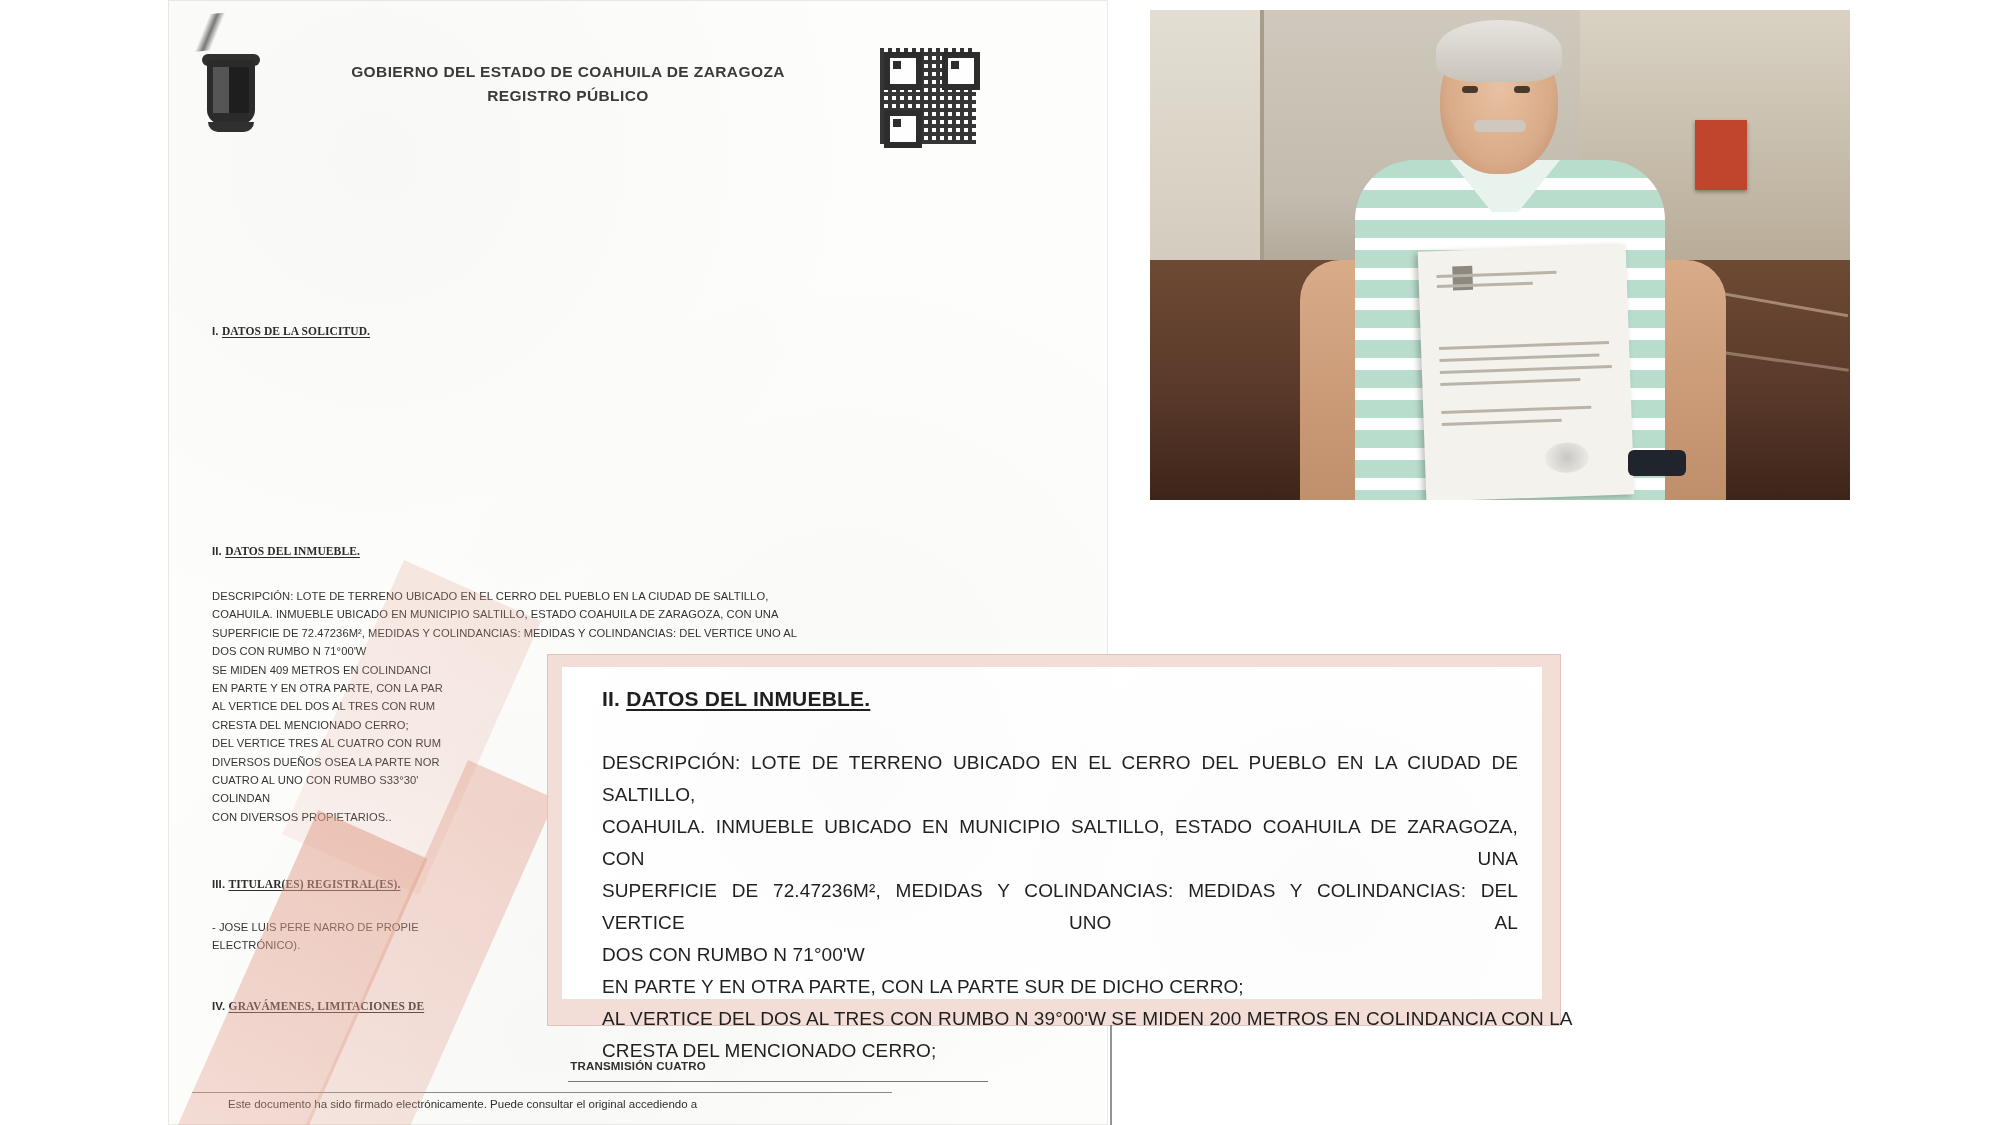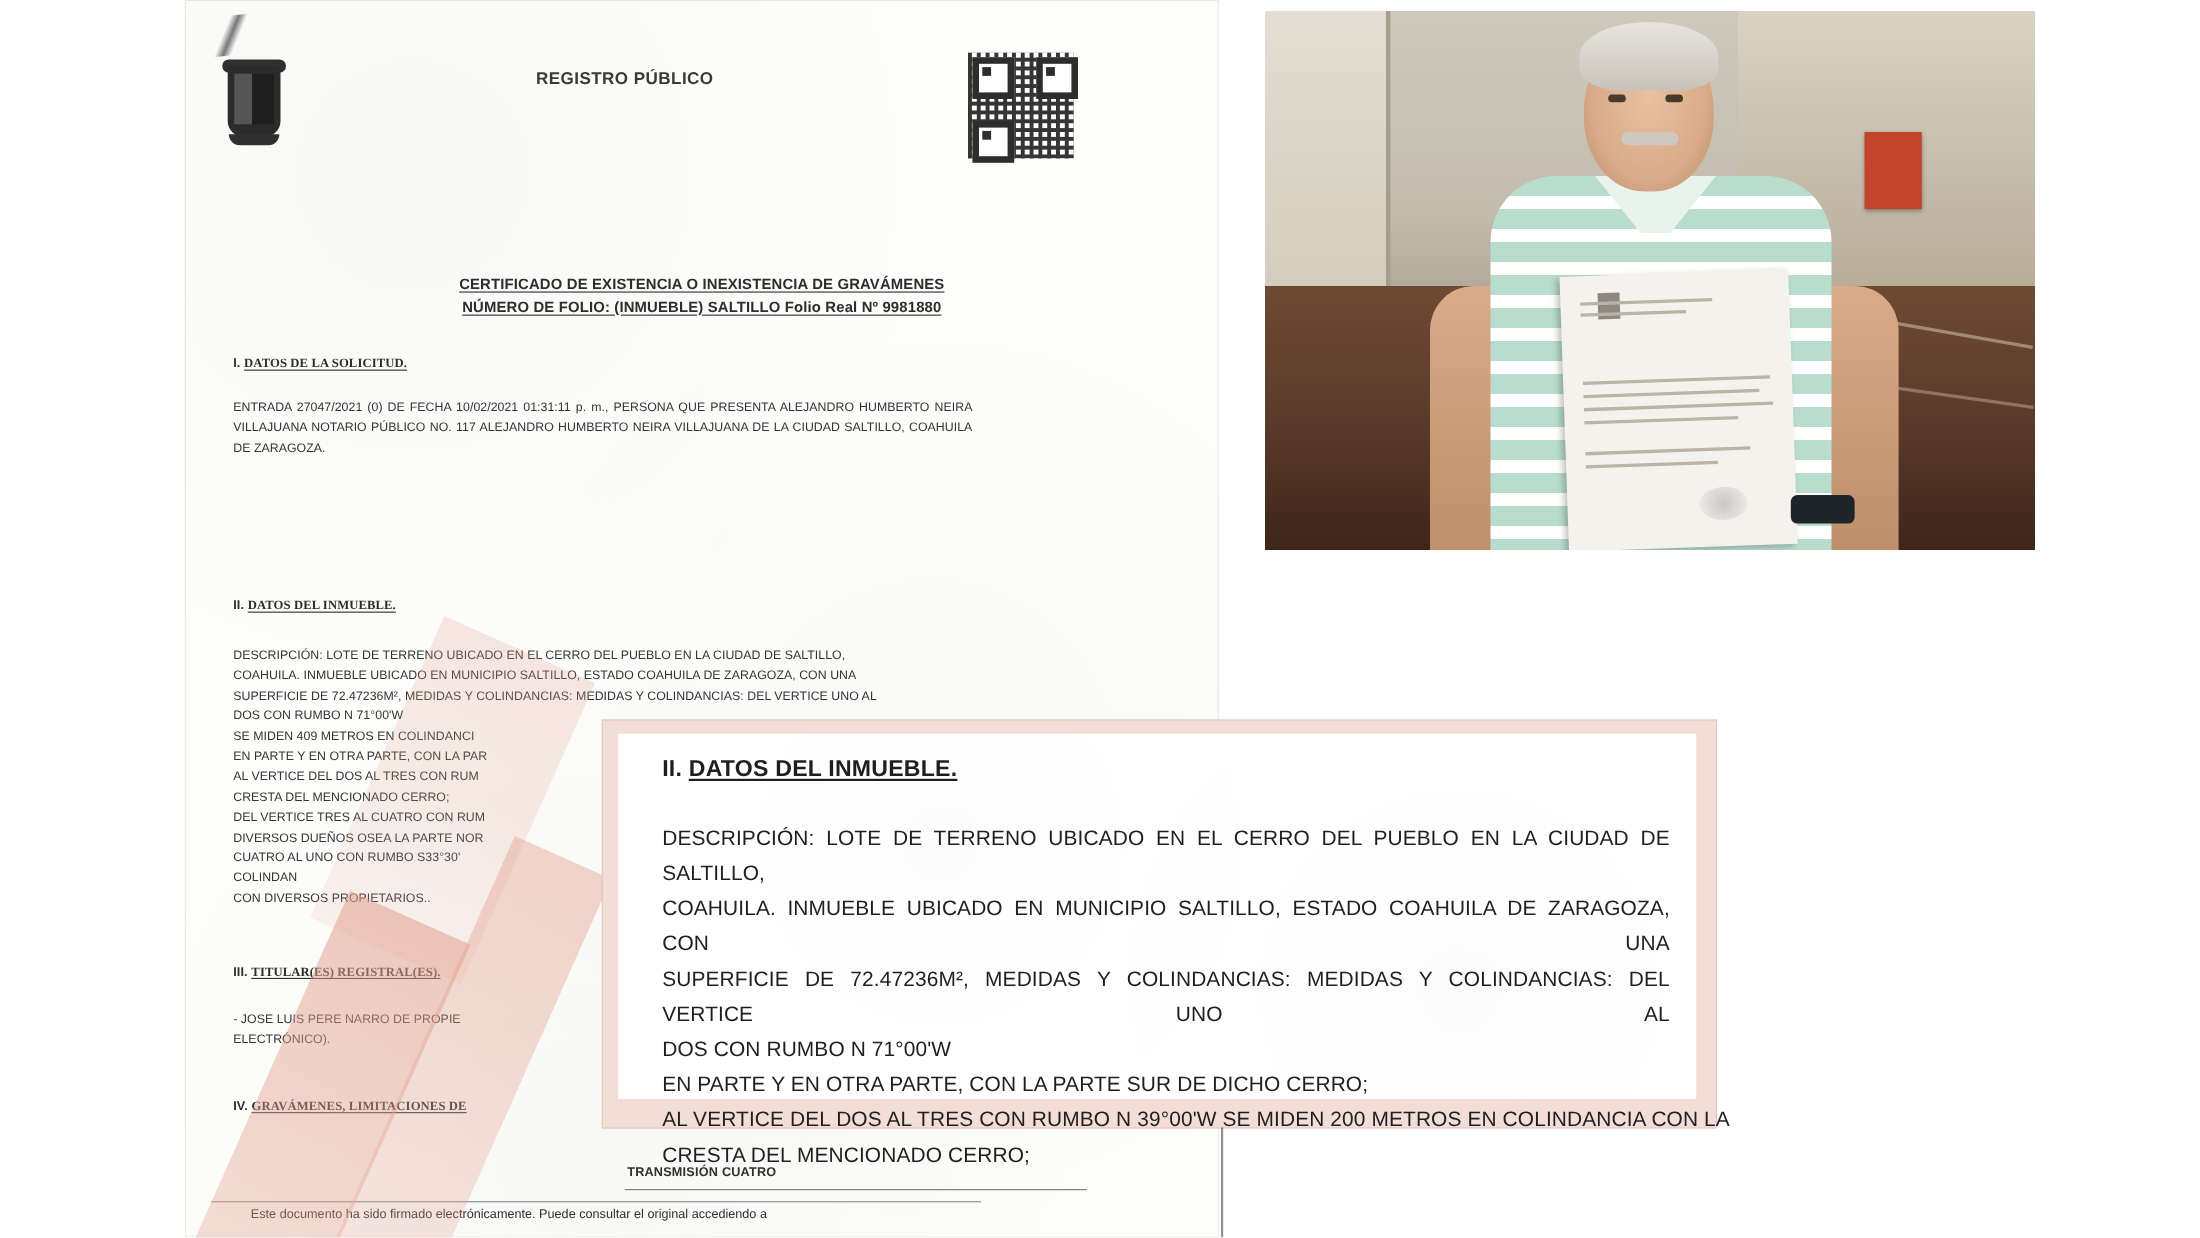--- a/index.html
+++ b/index.html
@@ -526,45 +526,41 @@
     <div class="scan-smudge"></div>
 
     <div class="letterhead">
       <div class="crest">
         <div class="crest-top"></div>
         <div class="crest-shield"></div>
         <div class="crest-inner"></div>
         <div class="crest-bottom"></div>
       </div>
       <div class="lh-lines">
+        <div class="lh-line">GOBIERNO DEL ESTADO DE COAHUILA DE ZARAGOZA</div>
         <div class="lh-line">REGISTRO PÚBLICO</div>
       </div>
       <div class="qr">
         <div class="qr-eye tl">
             <i></i>
           </div>
         <div class="qr-eye tr">
             <i></i>
           </div>
         <div class="qr-eye bl">
             <i></i>
           </div>
       </div>
     </div>
 
-    <div class="doc-title">
-      <div class="t-line">CERTIFICADO DE EXISTENCIA O INEXISTENCIA DE GRAVÁMENES</div><br>
-      <div class="t-line">NÚMERO DE FOLIO: (INMUEBLE) SALTILLO Folio Real Nº 9981880</div>
-    </div>
 
     <div class="sec-head" style="top:325px">
       <span>I.</span>
       <u>DATOS DE LA SOLICITUD.</u>
     </div>
-    <div class="para" style="top:362px">ENTRADA 27047/2021 (0) DE FECHA 10/02/2021 01:31:11 p. m., PERSONA QUE PRESENTA ALEJANDRO HUMBERTO NEIRA VILLAJUANA NOTARIO PÚBLICO NO. 117 ALEJANDRO HUMBERTO NEIRA VILLAJUANA DE LA CIUDAD SALTILLO, COAHUILA DE ZARAGOZA.</div>
 
 
     <div class="sec-head" style="top:545px">
       <span>II.</span>
       <u>DATOS DEL INMUEBLE.</u>
     </div>
 
     <div class="para nowrap-lines" style="top:587px;width:672px">
       <span class="ln">DESCRIPCIÓN: LOTE DE TERRENO UBICADO EN EL CERRO DEL PUEBLO EN LA CIUDAD DE SALTILLO,</span>
       <span class="ln">COAHUILA. INMUEBLE UBICADO EN MUNICIPIO SALTILLO, ESTADO COAHUILA DE ZARAGOZA, CON UNA</span>

